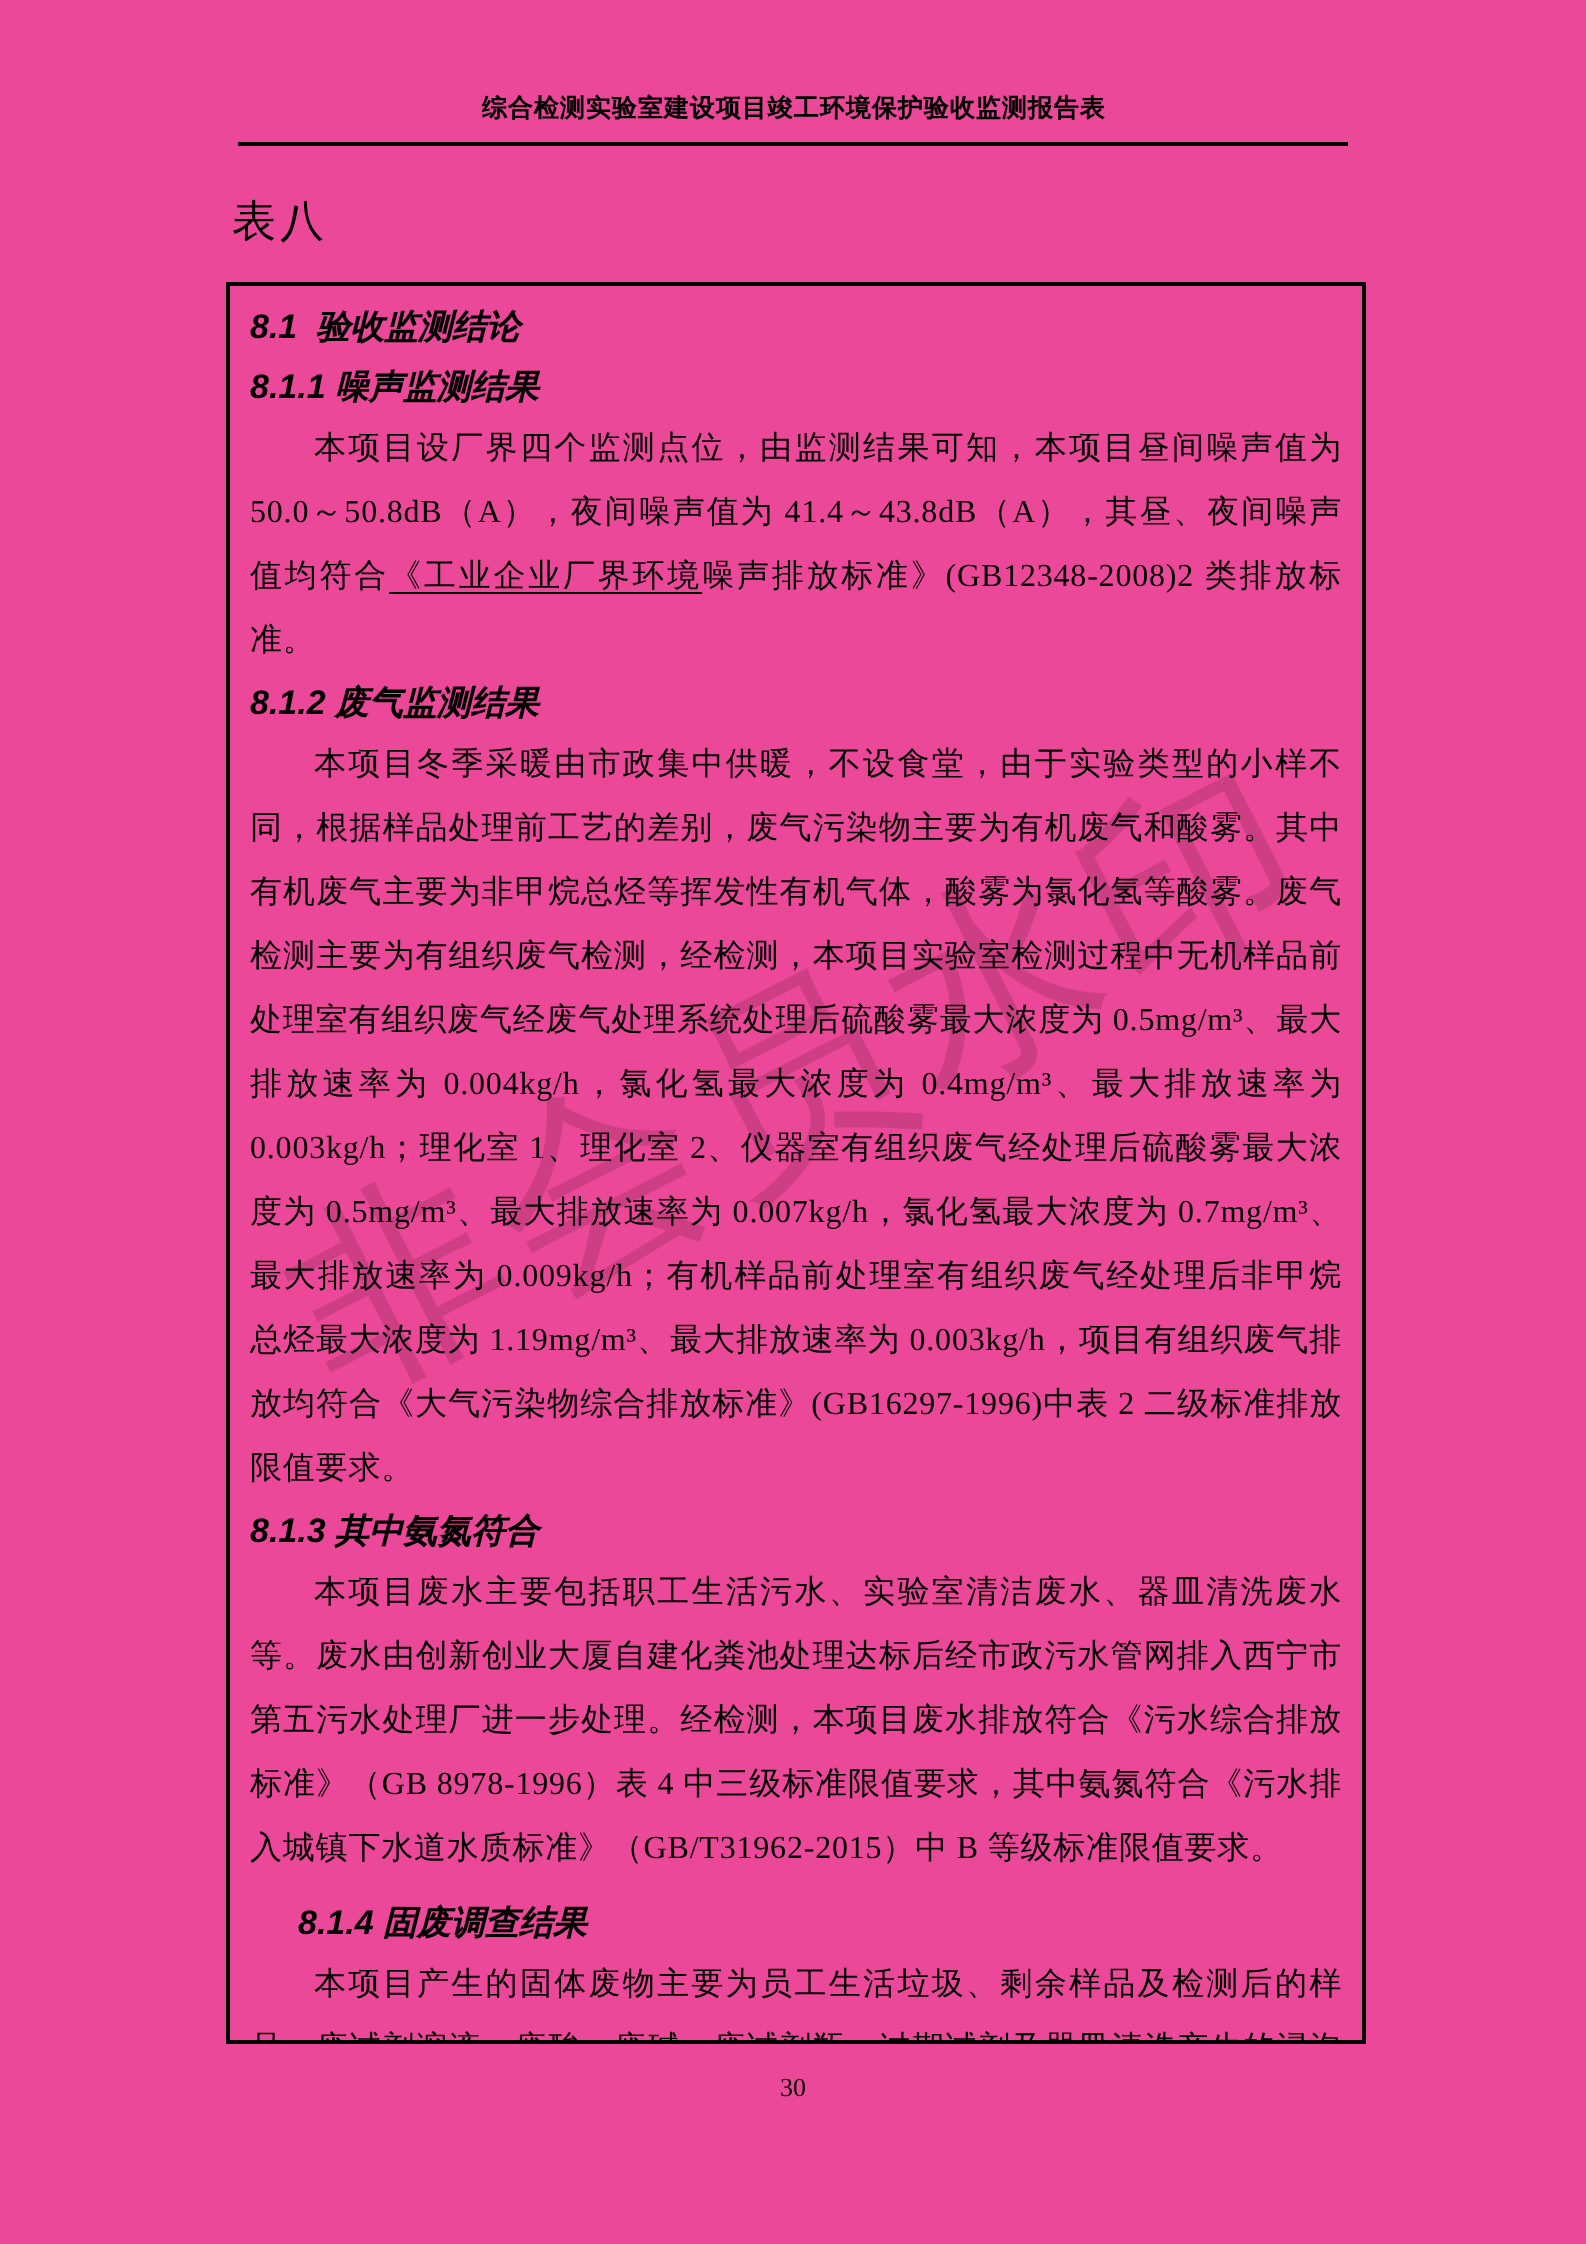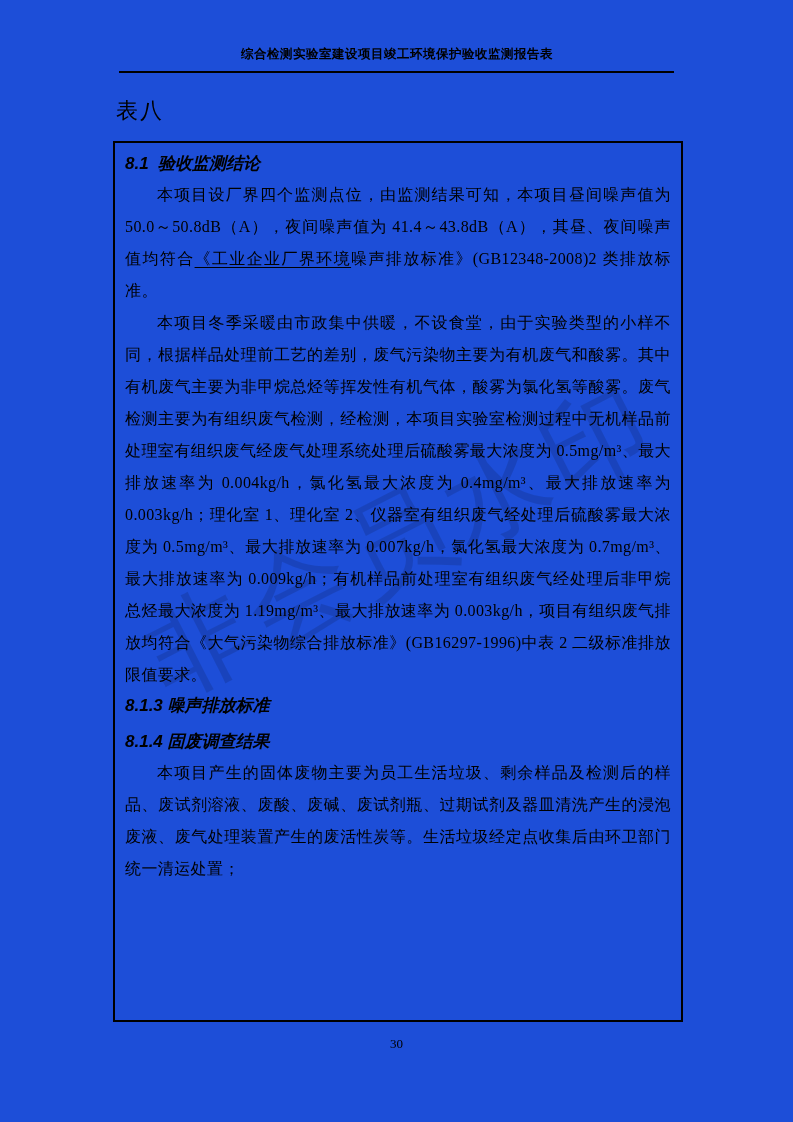--- a/index.html
+++ b/index.html
@@ -4,21 +4,21 @@
 <style>
   html, body {
     margin: 0;
     padding: 0;
     background: #ffffff;
   }
   .page {
     position: relative;
     width: 793px;
     height: 1122px;
-    background: #1d4ed8;
+    background: #ec4899;
     overflow: hidden;
     font-family: "Liberation Serif", "DejaVu Serif", serif;
     color: #000000;
   }
 
   
   .doc-header-title {
     position: absolute;
     top: 46px;
     left: 97px;
@@ -90,20 +90,21 @@
     line-height: 30px;
     white-space: pre-wrap;
     margin: 0;
     font-style: italic;
   }
   .sec-heading.main {
     margin-top: 2px;
   }
   .sec-heading.spaced {
     margin-top: 6px;
+    margin-left: 24px;
   }
   .sec-body {
     margin: 0;
     font-size: 16px;
     line-height: 32px;
     text-indent: 2em;
     text-align: justify;
     letter-spacing: 0.4px;
   }
   .u-std {
@@ -131,28 +132,31 @@
   <div class="doc-header-rule"></div>
 
   <div class="table-label">表八</div>
 
   <div class="watermark">非会员水印</div>
 
   <div class="report-table">
 
     <div class="sec-heading main">8.1  验收监测结论</div>
 
+    <div class="sec-heading">8.1.1 噪声监测结果</div>
 
     <p class="sec-body"><span>本项目设厂界四个监测点位，由监测结果可知，本项目昼间噪声值为 50.0～50.8dB（A），夜间噪声值为 41.4～43.8dB（A），其昼、夜间噪声值均符合</span><span class="u-std">《工业企业厂界环境</span><span>噪声排放标准》(GB12348-2008)2 类排放标准。</span></p>
 
+    <div class="sec-heading">8.1.2 废气监测结果</div>
 
     <p class="sec-body">本项目冬季采暖由市政集中供暖，不设食堂，由于实验类型的小样不同，根据样品处理前工艺的差别，废气污染物主要为有机废气和酸雾。其中有机废气主要为非甲烷总烃等挥发性有机气体，酸雾为氯化氢等酸雾。废气检测主要为有组织废气检测，经检测，本项目实验室检测过程中无机样品前处理室有组织废气经废气处理系统处理后硫酸雾最大浓度为 0.5mg/m³、最大排放速率为 0.004kg/h，氯化氢最大浓度为 0.4mg/m³、最大排放速率为 0.003kg/h；理化室 1、理化室 2、仪器室有组织废气经处理后硫酸雾最大浓度为 0.5mg/m³、最大排放速率为 0.007kg/h，氯化氢最大浓度为 0.7mg/m³、最大排放速率为 0.009kg/h；有机样品前处理室有组织废气经处理后非甲烷总烃最大浓度为 1.19mg/m³、最大排放速率为 0.003kg/h，项目有组织废气排放均符合《大气污染物综合排放标准》(GB16297-1996)中表 2 二级标准排放限值要求。</p>
 
-    <div class="sec-heading">8.1.3 噪声排放标准</div>
+    <div class="sec-heading">8.1.3 其中氨氮符合</div>
 
+    <p class="sec-body">本项目废水主要包括职工生活污水、实验室清洁废水、器皿清洗废水等。废水由创新创业大厦自建化粪池处理达标后经市政污水管网排入西宁市第五污水处理厂进一步处理。经检测，本项目废水排放符合《污水综合排放标准》（GB 8978-1996）表 4 中三级标准限值要求，其中氨氮符合《污水排入城镇下水道水质标准》（GB/T31962-2015）中 B 等级标准限值要求。</p>
 
     <div class="sec-heading spaced">8.1.4 固废调查结果</div>
 
     <p class="sec-body">本项目产生的固体废物主要为员工生活垃圾、剩余样品及检测后的样品、废试剂溶液、废酸、废碱、废试剂瓶、过期试剂及器皿清洗产生的浸泡废液、废气处理装置产生的废活性炭等。生活垃圾经定点收集后由环卫部门统一清运处置；</p>
 
   </div>
 
   <div class="page-number">30</div>
 
 </div>

